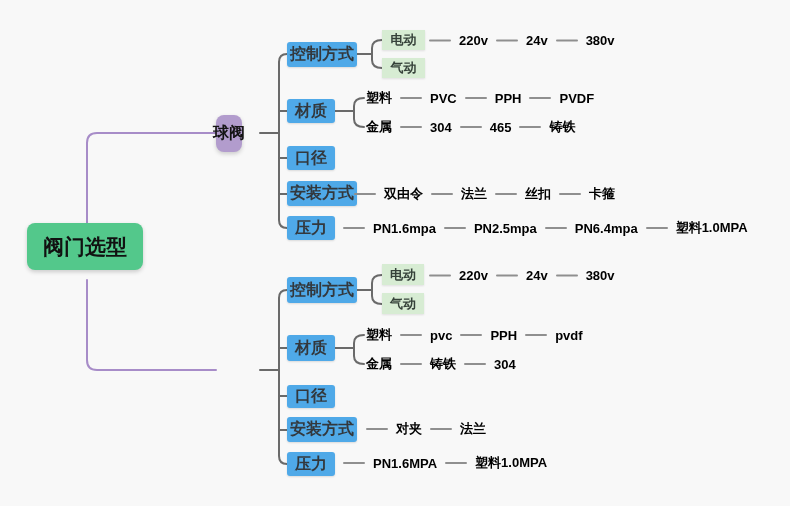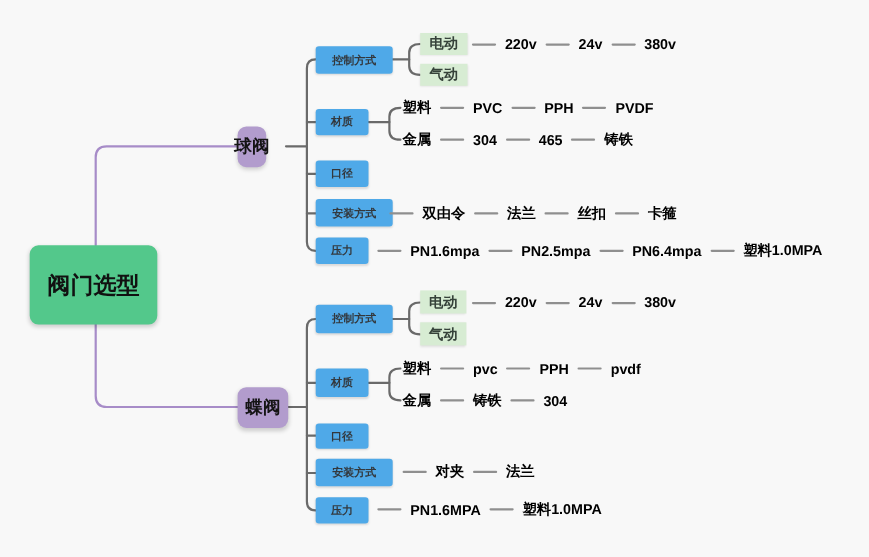--- a/index.html
+++ b/index.html
@@ -23,21 +23,21 @@
     font-size:21px;color:#111;
     box-shadow:0 2px 4px rgba(0,0,0,.18);
   }
   .node.branch{
     background:#b29ccd;border-radius:8px;
     font-size:16px;color:#141414;
     box-shadow:0 2px 4px rgba(0,0,0,.18);
   }
   .node.blue{
     background:#4fa9e8;border-radius:3px;
-    font-size:10px;color:#33383d;
+    font-size:16px;color:#33383d;
     box-shadow:0 1px 2px rgba(0,0,0,.12);
   }
   .node.opt{
     background:#d7ecd3;border-radius:0;
     font-size:13px;color:#36423a;
     box-shadow:0 1px 2px rgba(0,0,0,.10);
   }
 
   .row{
     position:absolute;
@@ -82,21 +82,21 @@
       <path d="M 279 348 H 287"></path>
       <path d="M 279 396 H 287"></path>
       <path d="M 279 430 H 287"></path>
       <path d="M 357 290 H 372"></path>
       <path d="M 382 275 Q 372 275 372 283 V 296 Q 372 304 382 304"></path>
       <path d="M 335 348 H 354"></path>
       <path d="M 364 335 Q 354 335 354 343 V 356 Q 354 364 364 364"></path>
     </g>
   </svg>
 
-  <div class="node root" style="left:27px;top:223px;width:116px;height:72px">阀门选型</div>
+  <div class="node root" style="left:27px;top:223px;width:116px;height:47px">阀门选型</div>
 
   <div class="node branch" style="left:216px;top:115px;width:26px;height:37px">球阀</div>
 
   <div class="node blue" style="left:287px;top:42px;width:70px;height:25px">控制方式</div>
   <div class="node blue" style="left:287px;top:99px;width:48px;height:24px">材质</div>
   <div class="node blue" style="left:287px;top:146px;width:48px;height:24px">口径</div>
   <div class="node blue" style="left:287px;top:181px;width:70px;height:25px">安装方式</div>
   <div class="node blue" style="left:287px;top:216px;width:48px;height:24px">压力</div>
 
   <div class="node opt" style="left:382px;top:30px;width:43px;height:20px">电动</div>
@@ -146,21 +146,20 @@
     <span class="seg"></span>
     <span class="leaf">PN1.6mpa</span>
     <span class="seg"></span>
     <span class="leaf">PN2.5mpa</span>
     <span class="seg"></span>
     <span class="leaf">PN6.4mpa</span>
     <span class="seg"></span>
     <span class="leaf">塑料1.0MPA</span>
   </div>
 
-  <div class="node branch" style="left:216px;top:352px;width:46px;height:37px">蝶阀</div>
 
   <div class="node blue" style="left:287px;top:277px;width:70px;height:26px">控制方式</div>
   <div class="node blue" style="left:287px;top:335px;width:48px;height:26px">材质</div>
   <div class="node blue" style="left:287px;top:385px;width:48px;height:23px">口径</div>
   <div class="node blue" style="left:287px;top:417px;width:70px;height:25px">安装方式</div>
   <div class="node blue" style="left:287px;top:452px;width:48px;height:24px">压力</div>
 
   <div class="node opt" style="left:382px;top:264px;width:42px;height:21px">电动</div>
   <div class="node opt" style="left:382px;top:293px;width:42px;height:21px">气动</div>
 

